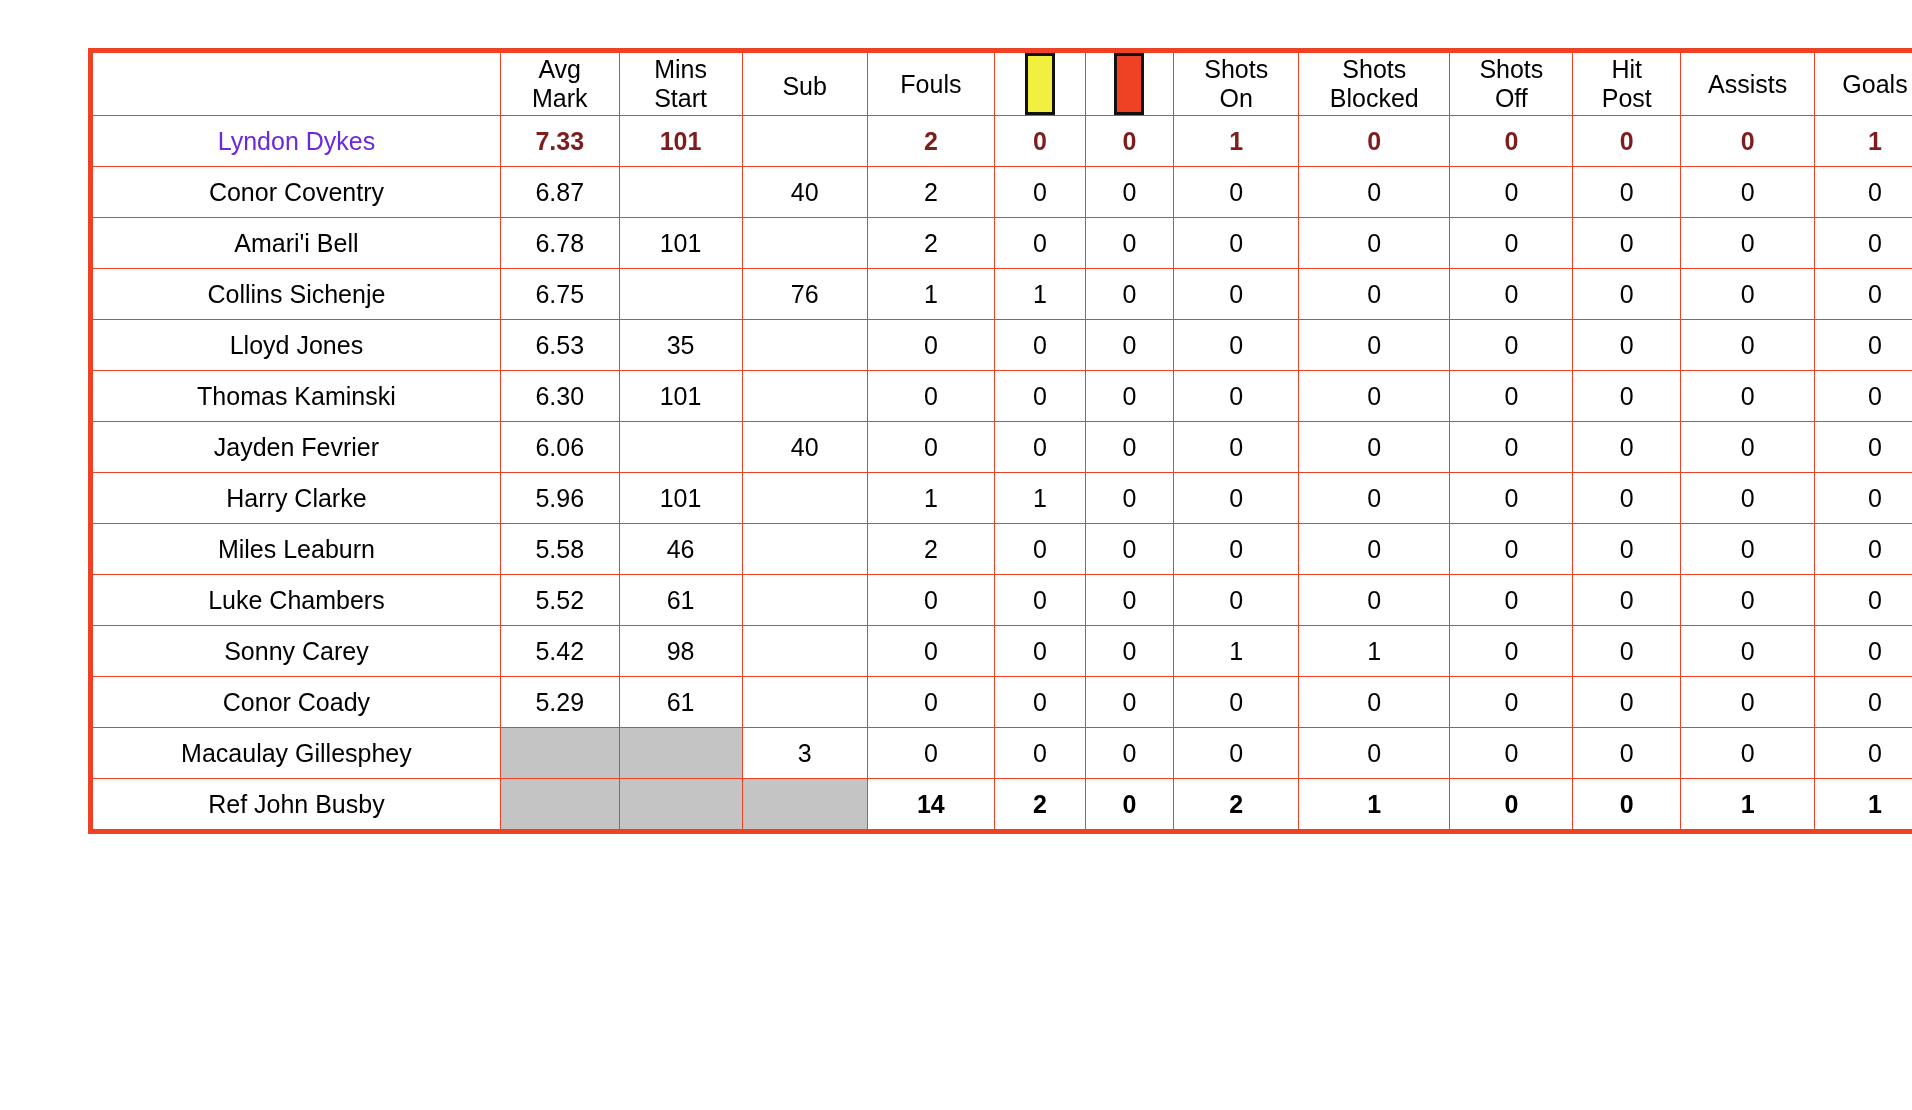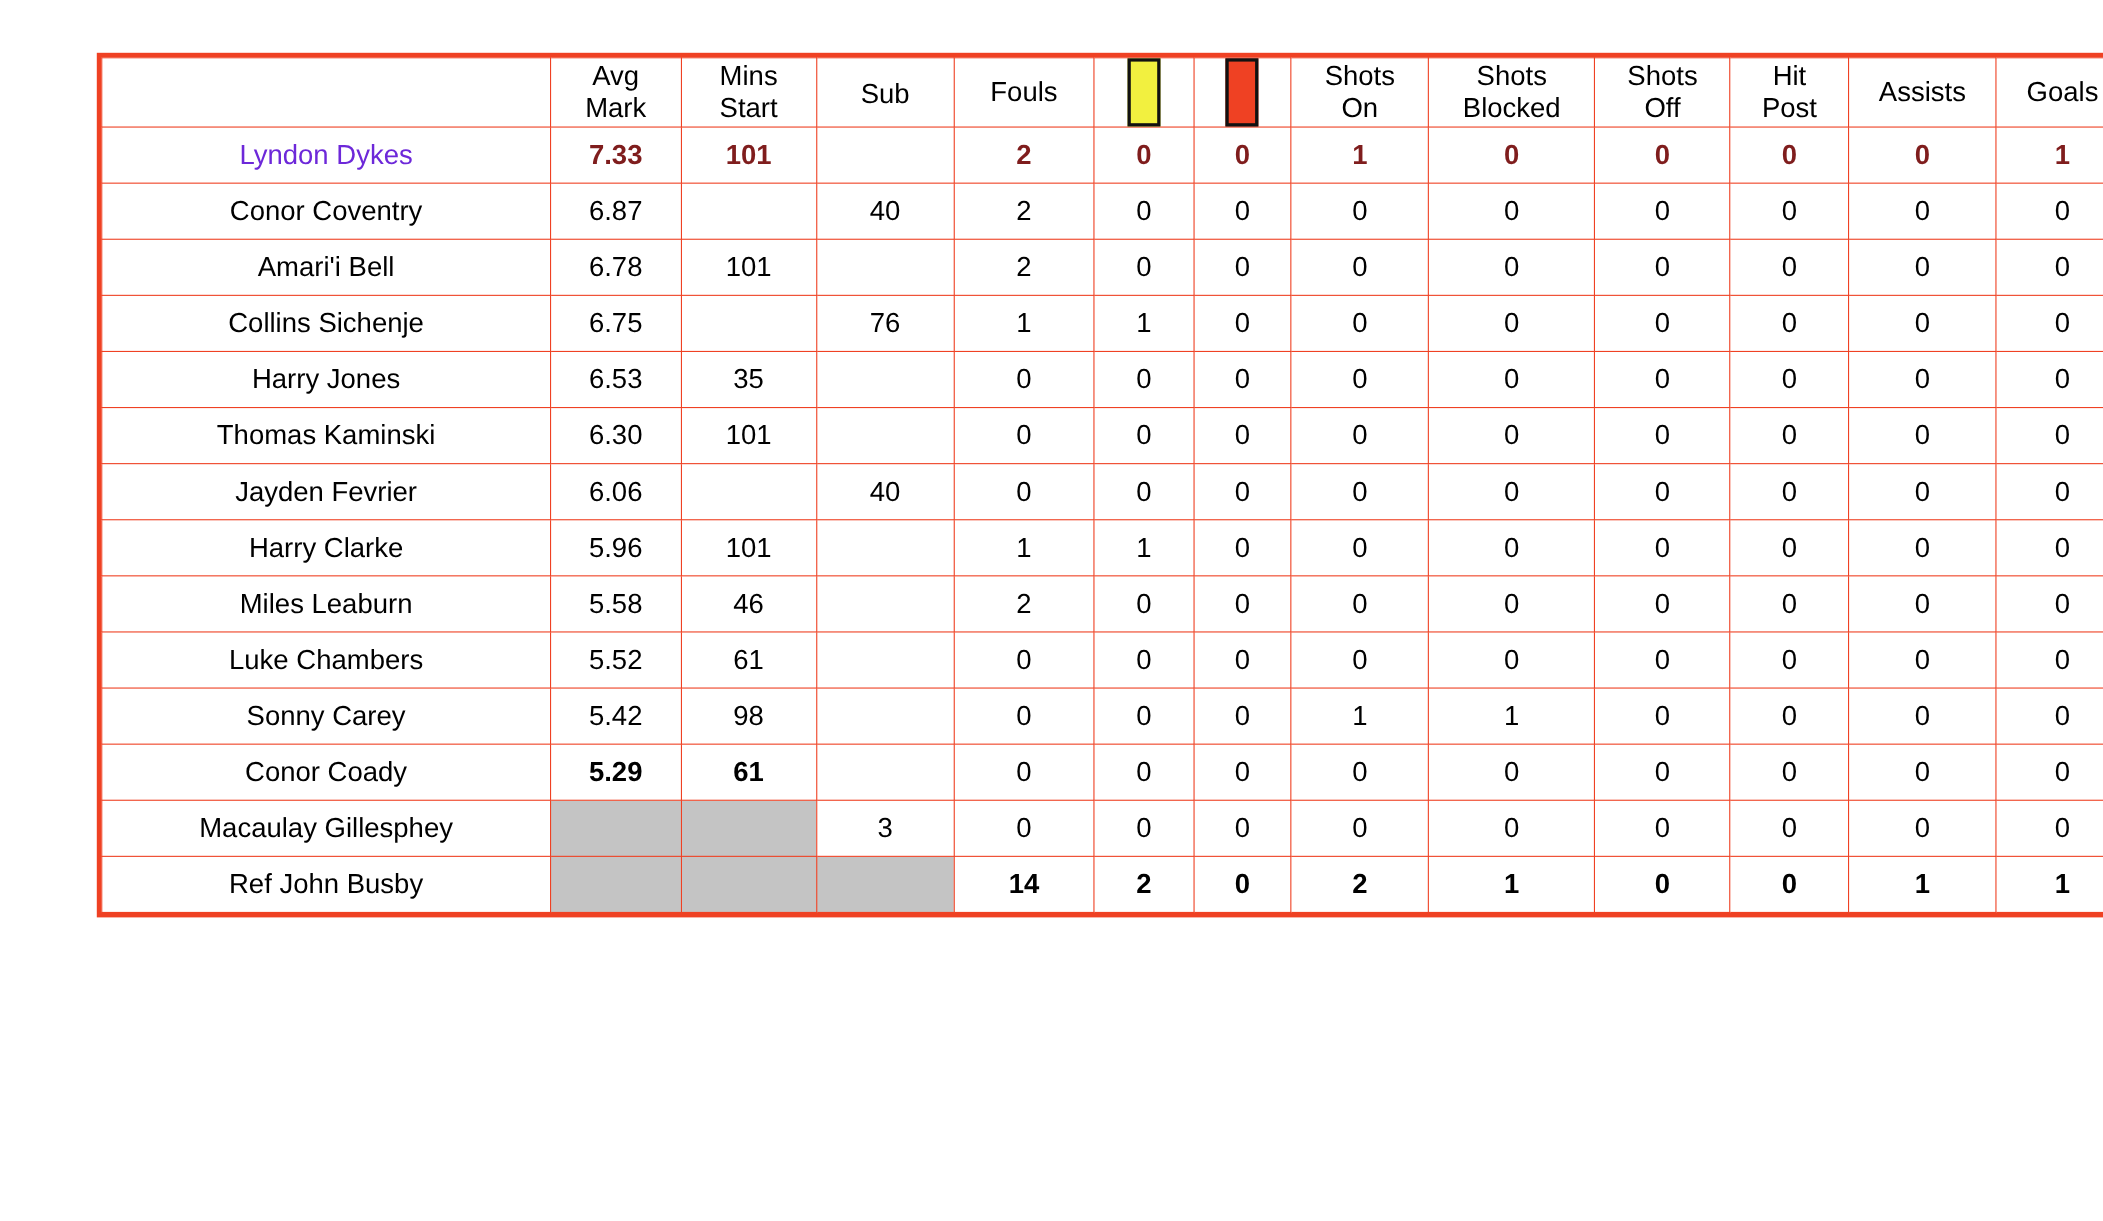--- a/index.html
+++ b/index.html
@@ -82,21 +82,21 @@
   .card.yellow { background: #f2f03f; }
   .card.red    { background: #ef4123; }
 
   td.name {
     text-align: left;
     padding-left: 14px;
     font-size: 26px;
   }
   tr.highlight td { color: #7f1d1d; font-weight: bold; }
   tr.highlight td.name { color: #6d28d9; font-weight: normal; }
-  tr.bold-partial td.avg, tr.bold-partial td.mins { font-weight: bold; }
+  tr.bold-partial td.avg, tr.bold-partial td.mins { font-weight: normal; }
   tr.total td { font-weight: bold; }
   tr.total td.name { font-weight: normal; }
   td.grey { background: #c4c4c4; }
 </style>
 </head>
 <body>
 
 <div id="sheet">
   <table class="stats">
     <colgroup>
@@ -208,21 +208,21 @@
           <td class="yellow">1</td>
           <td class="red">0</td>
           <td class="shots_on">0</td>
           <td class="shots_blocked">0</td>
           <td class="shots_off">0</td>
           <td class="hit_post">0</td>
           <td class="assists">0</td>
           <td class="goals">0</td>
         </tr>
         <tr>
-          <td class="name">Harry Jones</td>
+          <td class="name">Lloyd Jones</td>
           <td class="avg">6.53</td>
           <td class="mins">35</td>
           <td class="sub"></td>
           <td class="fouls">0</td>
           <td class="yellow">0</td>
           <td class="red">0</td>
           <td class="shots_on">0</td>
           <td class="shots_blocked">0</td>
           <td class="shots_off">0</td>
           <td class="hit_post">0</td>

